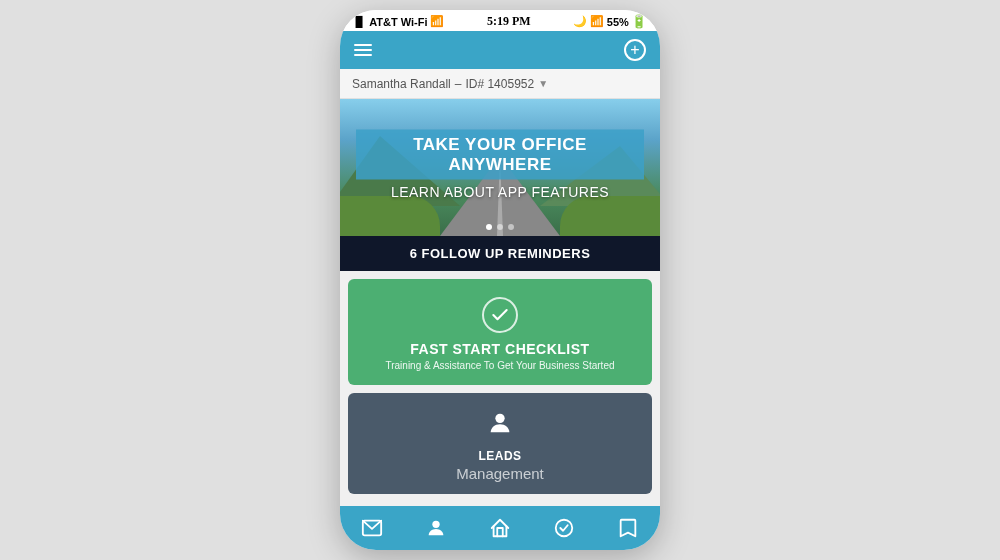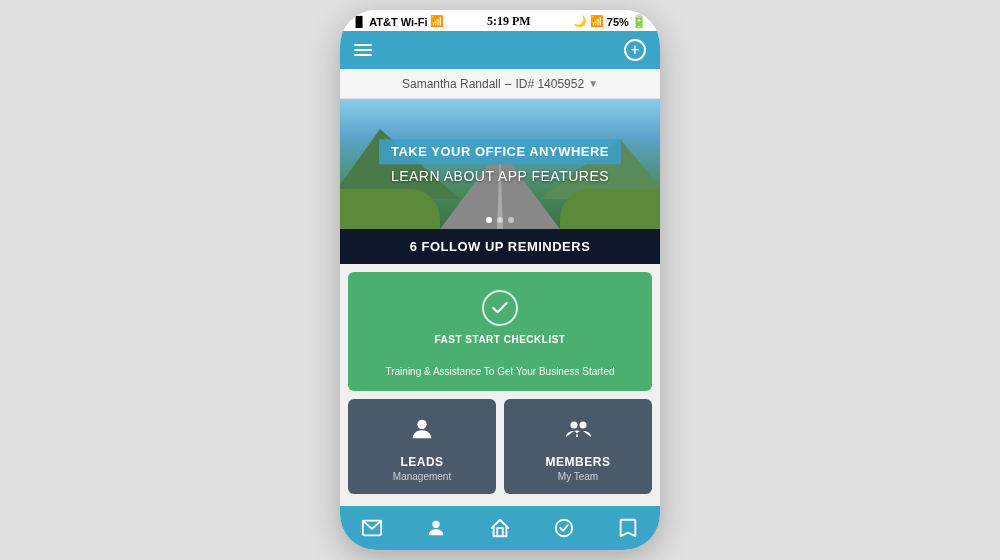--- a/index.html
+++ b/index.html
@@ -74,26 +74,25 @@
       font-size: 16px;
       font-weight: 300;
       cursor: pointer;
       line-height: 1;
     }
     
     .user-bar {
       background: #f5f5f5;
       border-bottom: 1px solid #e0e0e0;
       text-align: center;
-      padding: 6px 2px;
+      padding: 6px 12px;
       font-size: 12px;
       color: #555;
       display: flex;
       align-items: center;
-      justify-content: center;
       gap: 4px;
       min-height: 30px;
     }
     .user-bar .chevron { font-size: 10px; color: #888; }
     
     .main-content {
       flex: 1;
       overflow-y: auto;
       background: #f0f0f0;
       display: flex;
@@ -173,21 +172,21 @@
       position: absolute;
       top: 50%;
       left: 50%;
       transform: translate(-50%, -55%);
       text-align: center;
       width: 90%;
     }
     .hero-title-box {
       background: rgba(60, 160, 200, 0.85);
       color: #fff;
-      font-size: 13px;
+      font-size: 17px;
       font-weight: 700;
       padding: 5px 12px;
       letter-spacing: 0.5px;
       display: inline-block;
       margin-bottom: 4px;
     }
     .hero-subtitle {
       color: #fff;
       font-size: 14px;
       font-weight: 500;
@@ -238,24 +237,24 @@
       border: 2.5px solid rgba(255,255,255,0.8);
       border-radius: 50%;
       display: flex;
       align-items: center;
       justify-content: center;
       margin-bottom: 8px;
     }
     .check-icon svg { width: 20px; height: 20px; }
     .checklist-title {
       color: #fff;
-      font-size: 10px;
+      font-size: 14px;
       font-weight: 700;
       letter-spacing: 0.5px;
-      margin-bottom: 21px;
+      margin-bottom: 3px;
     }
     .checklist-subtitle {
       color: rgba(255,255,255,0.9);
       font-size: 10px;
       text-align: right;
     }
     
     .bottom-grid {
       display: flex;
       gap: 8px;
@@ -276,21 +275,21 @@
     .grid-icon svg { width: 28px; height: 28px; }
     .grid-title {
       color: #fff;
       font-size: 12px;
       font-weight: 700;
       letter-spacing: 0.5px;
       margin-bottom: 2px;
     }
     .grid-subtitle {
       color: rgba(255,255,255,0.7);
-      font-size: 10px;
+      font-size: 15px;
     }
     
     .tab-bar {
       background: #3aa5c7;
       display: flex;
       justify-content: space-around;
       align-items: center;
       min-height: 44px;
       padding: 4px 0;
     }
@@ -315,21 +314,21 @@
   <div class="status-bar">
     <div class="status-left">
       <span style="font-size:10px;">▐▌</span>
       <span>AT&amp;T Wi-Fi</span>
       <span>📶</span>
     </div>
     <div class="status-center">5:19 PM</div>
     <div class="status-right">
       <span>🌙</span>
       <span style="font-size:11px;">📶</span>
-      <span>75%</span>
+      <span>55%</span>
       <span style="font-size:13px;">🔋</span>
     </div>
   </div>
 
   <div class="nav-bar">
     <div class="hamburger-icon">
       <span></span>
       <span></span>
       <span></span>
     </div>
@@ -384,33 +383,20 @@
         <div class="grid-icon">
           <svg viewBox="0 0 24 24" fill="white">
             <circle cx="12" cy="8" r="4"></circle>
             <path d="M4 20c0-4 3.6-7 8-7s8 3 8 7"></path>
           </svg>
         </div>
         <div class="grid-title">LEADS</div>
         <div class="grid-subtitle">Management</div>
       </div>
 
-      <div class="grid-card">
-        <div class="grid-icon">
-          <svg viewBox="0 0 28 24" fill="white">
-            <circle cx="10" cy="8" r="3.5"></circle>
-            <path d="M2 20c0-3.5 3.2-6 8-6"></path>
-            <circle cx="19" cy="8" r="3.5"></circle>
-            <path d="M27 20c0-3.5-3.2-6-8-6"></path>
-            <path d="M14 20c0-3.5-2.2-5.5-4-6 1-0.3 2-0.5 3-0.5s2 0.2 3 0.5c-1.8 0.5-4 2.5-4 6"></path>
-          </svg>
-        </div>
-        <div class="grid-title">MEMBERS</div>
-        <div class="grid-subtitle">My Team</div>
-      </div>
     </div>
 
   </div>
 
   <div class="tab-bar">
     <div class="tab-item">
       <svg viewBox="0 0 24 24" fill="none" stroke="white" stroke-width="2" stroke-linecap="round" stroke-linejoin="round">
         <rect x="2" y="4" width="20" height="16" rx="2"></rect>
         <polyline points="2,4 12,13 22,4"></polyline>
       </svg>

